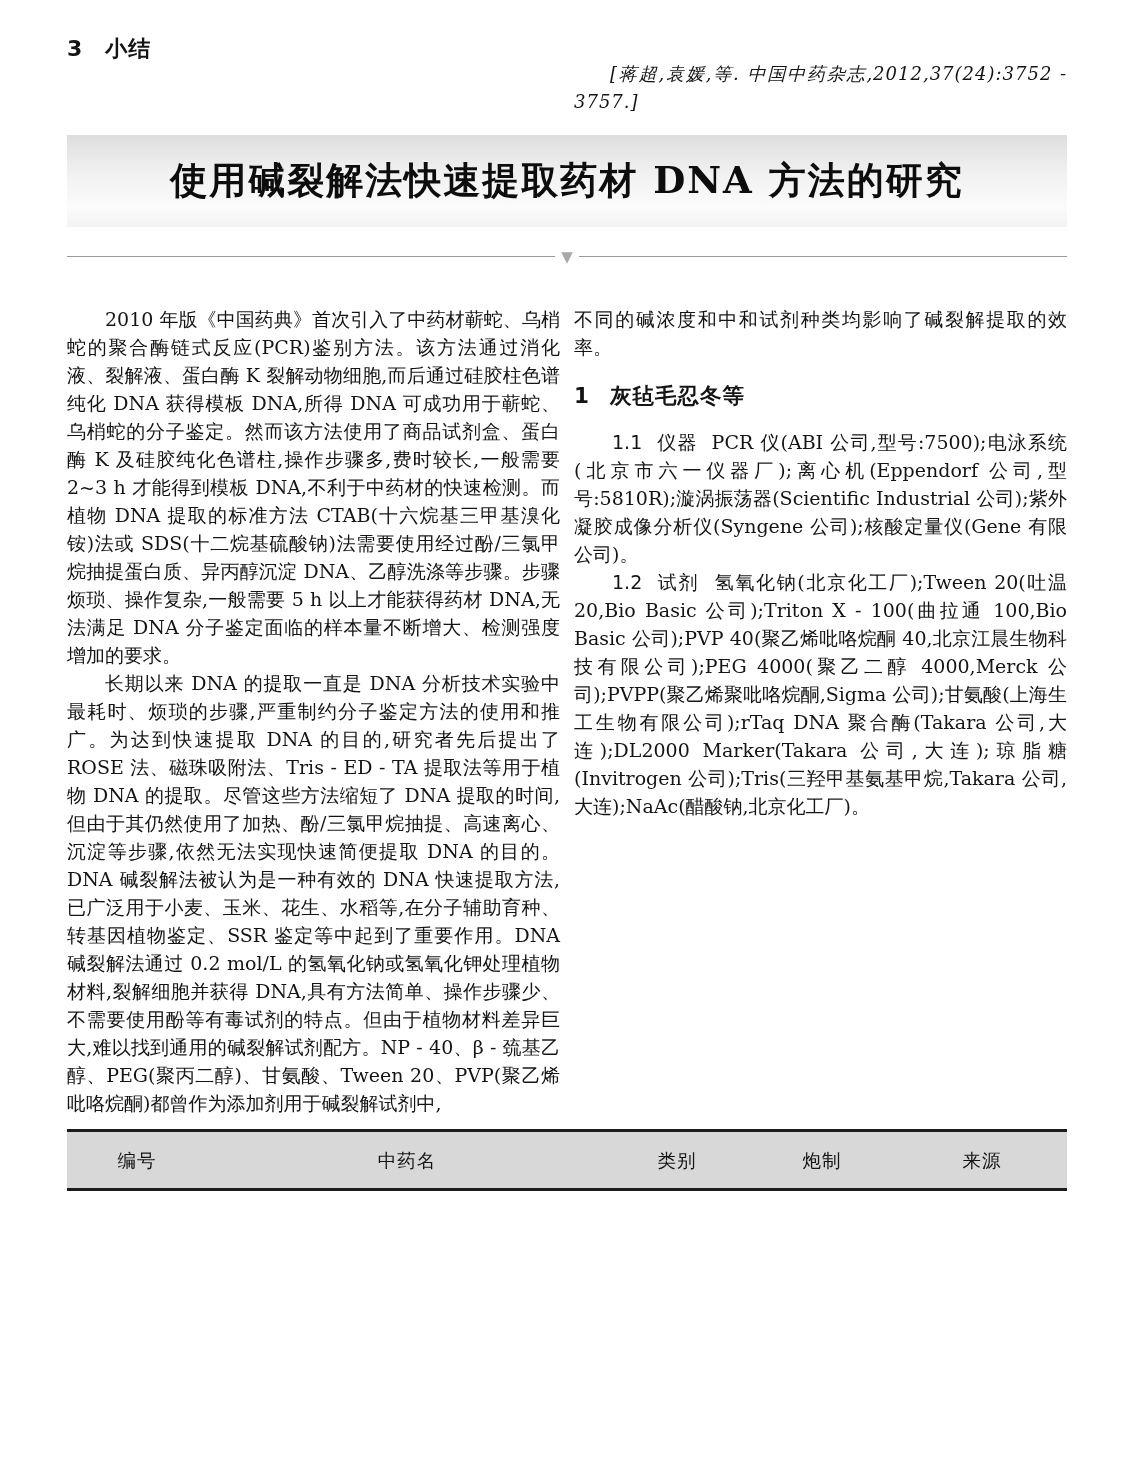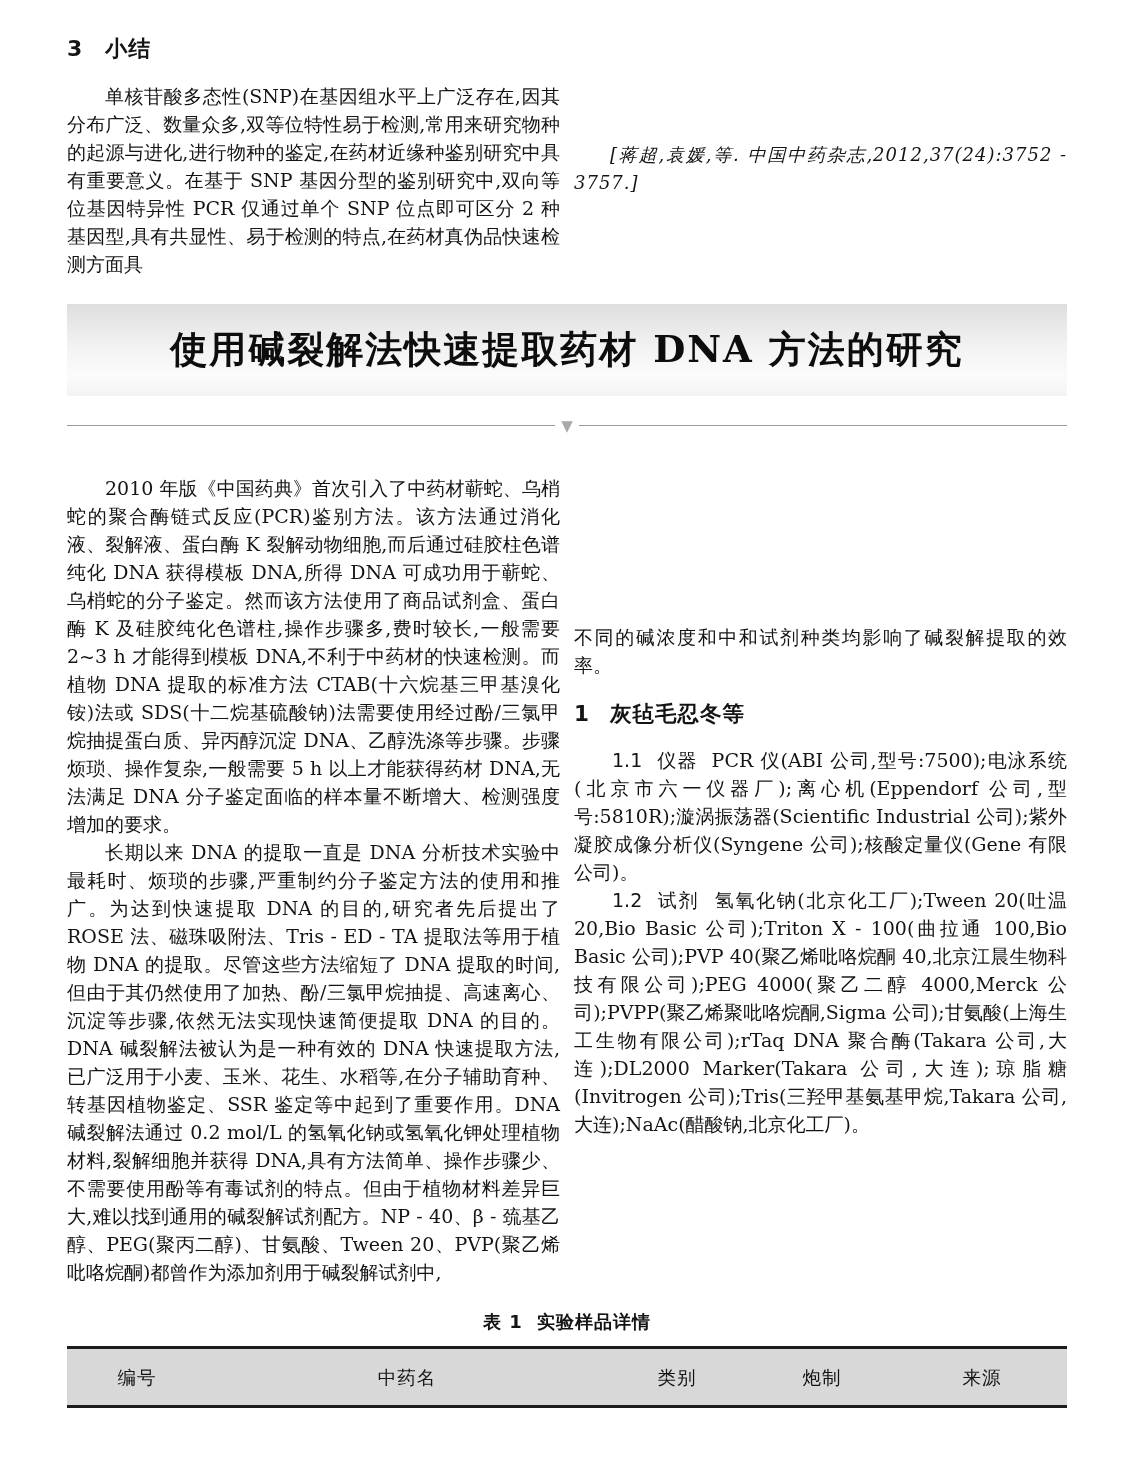--- a/index.html
+++ b/index.html
@@ -18,21 +18,20 @@
     box-sizing: border-box;
     width: 1134px;
     min-height: 1478px;
     padding: 34px 67px 30px 67px;
   }
 
   
   .cols {
     display: flex;
     gap: 14px;
-    align-items: center;
   }
   .col {
     flex: 1 1 0;
     min-width: 0;
   }
 
   
   .sec-heading {
     font-family: "DejaVu Sans", "Liberation Sans", sans-serif;
     font-weight: bold;
@@ -57,21 +56,21 @@
     line-height: 28px;
     margin: 26px 0 0 0;
     text-indent: 2em;
     font-style: italic;
     letter-spacing: 1px;
     text-align: justify;
   }
 
   
   .title-banner {
-    margin-top: 26px;
+    margin-top: 19px;
     height: 92px;
     background: linear-gradient(to bottom, #dedede 0%, #f2f2f2 45%, #fbfbfb 78%, #f3f3f3 100%);
     display: flex;
     align-items: center;
     justify-content: center;
   }
   .title-banner h1 {
     margin: 0;
     font-size: 37px;
     font-weight: bold;
@@ -153,21 +152,20 @@
 </head>
 <body>
 
 <div class="page">
 
   <div class="cols">
     <div class="col">
       <h2 class="sec-heading">
         <span class="num">3</span><span>小结</span>
       </h2>
-      <p class="body-text">单核苷酸多态性(SNP)在基因组水平上广泛存在,因其分布广泛、数量众多,双等位特性易于检测,常用来研究物种的起源与进化,进行物种的鉴定,在药材近缘种鉴别研究中具有重要意义。在基于 SNP 基因分型的鉴别研究中,双向等位基因特异性 PCR 仅通过单个 SNP 位点即可区分 2 种基因型,具有共显性、易于检测的特点,在药材真伪品快速检测方面具</p>
     </div>
     <div class="col">
       <p class="citation">[蒋超,袁媛,等. 中国中药杂志,2012,37(24):3752 - 3757.]</p>
     </div>
   </div>
 
   <div class="title-banner">
     <h1>使用碱裂解法快速提取药材 DNA 方法的研究</h1>
   </div>
 
@@ -193,23 +191,20 @@
         <span class="item-label"><span>1.1</span><span class="sp"></span><span>仪器</span><span class="sp"></span></span><span>PCR 仪(ABI 公司,型号:7500);电泳系统(北京市六一仪器厂);离心机(Eppendorf 公司,型号:5810R);漩涡振荡器(Scientific Industrial 公司);紫外凝胶成像分析仪(Syngene 公司);核酸定量仪(Gene 有限公司)。</span>
       </p>
 
       <p class="body-text">
         <span class="item-label"><span>1.2</span><span class="sp"></span><span>试剂</span><span class="sp"></span></span><span>氢氧化钠(北京化工厂);Tween 20(吐温 20,Bio Basic 公司);Triton X - 100(曲拉通 100,Bio Basic 公司);PVP 40(聚乙烯吡咯烷酮 40,北京江晨生物科技有限公司);PEG 4000(聚乙二醇 4000,Merck 公司);PVPP(聚乙烯聚吡咯烷酮,Sigma 公司);甘氨酸(上海生工生物有限公司);rTaq DNA 聚合酶(Takara 公司,大连);DL2000 Marker(Takara 公司,大连);琼脂糖(Invitrogen 公司);Tris(三羟甲基氨基甲烷,Takara 公司,大连);NaAc(醋酸钠,北京化工厂)。</span>
       </p>
 
     </div>
   </div>
 
-  <div class="table-caption">
-    <span class="cap-label">表 1</span><span>实验样品详情</span>
-  </div>
 
   <table class="sample-table">
     <thead>
       <tr>
         <th class="col-no">编号</th>
         <th class="col-name">中药名</th>
         <th class="col-cat">类别</th>
         <th class="col-proc">炮制</th>
         <th class="col-src">来源</th>
       </tr>

